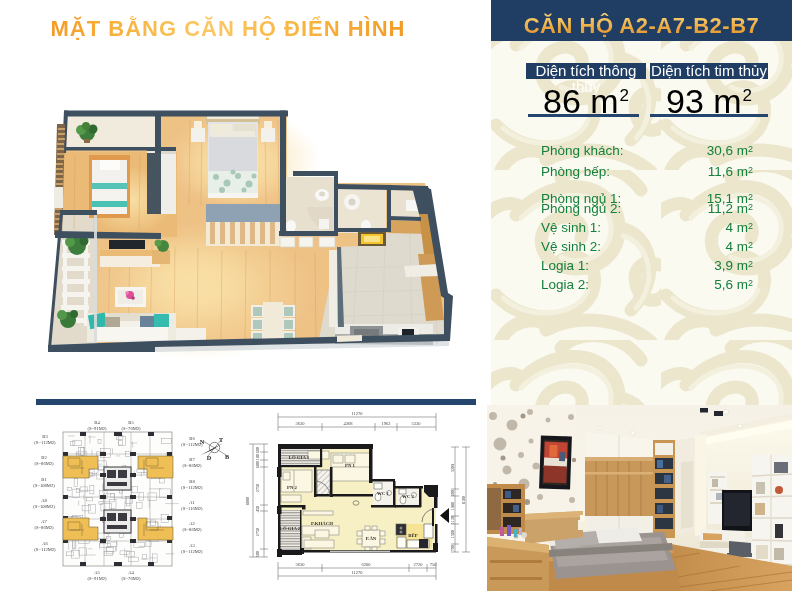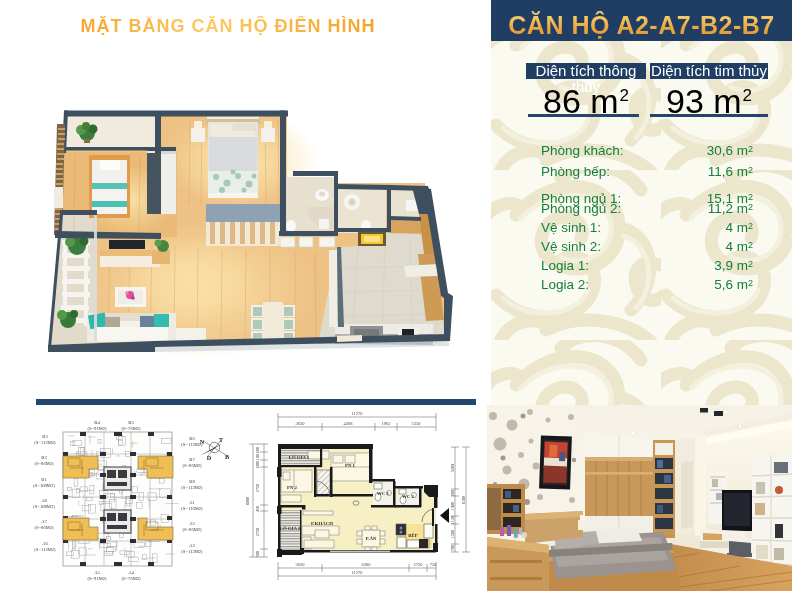--- a/index.html
+++ b/index.html
@@ -1,23 +1,23 @@
 <!DOCTYPE html>
 <html><head>
 <meta charset="utf-8">
 <style>
   html,body{margin:0;padding:0}
   body{width:792px;height:591px;position:relative;overflow:hidden;background:#fff;font-family:"Liberation Sans",sans-serif}
   .abs{position:absolute}
-  .title{left:48px;top:16px;width:360px;text-align:center;font-size:18px;font-weight:bold;letter-spacing:1px;
+  .title{left:48px;top:16px;width:360px;text-align:center;font-size:22px;font-weight:bold;letter-spacing:1px;
     background:linear-gradient(90deg,#f29a27 0%,#f7b13b 18%,#fbc865 45%,#f7b13b 75%,#f29a27 100%);
     -webkit-background-clip:text;background-clip:text;color:transparent;z-index:5}
   .panel{left:491px;top:0;width:301px;height:591px;background:#fbfaf2;z-index:1}
   .hdr{left:491px;top:0;width:301px;height:41px;background:#203d64;z-index:3;text-align:center;line-height:51px;
-    font-size:25px;font-weight:bold;letter-spacing:0.5px;
+    font-size:22px;font-weight:bold;letter-spacing:0.5px;
     background-image:linear-gradient(180deg,#203d64,#203d64);}
   .hdrtext{background:linear-gradient(180deg,#f5c968 20%,#eda93f 60%,#e1912b 100%);-webkit-background-clip:text;background-clip:text;color:transparent}
   .lbl{background:#203d64;color:#fff;font-size:15px;text-align:center;line-height:16px;height:16px;z-index:3}
   .big{font-size:34px;color:#000000;text-align:center;z-index:3;font-weight:normal;line-height:34px}
   .big sup{font-size:17px;vertical-align:12px;margin-left:1px}
   .uline{height:2.5px;background:#24466e;z-index:3}
   .row{font-size:13.5px;color:#15803d;z-index:3}
   .row .v{position:absolute;right:0;top:0}
   .row sup{font-size:9px;vertical-align:3px}
   .bar{left:36px;top:399px;width:440px;height:5.5px;background:#24466e;z-index:2}

